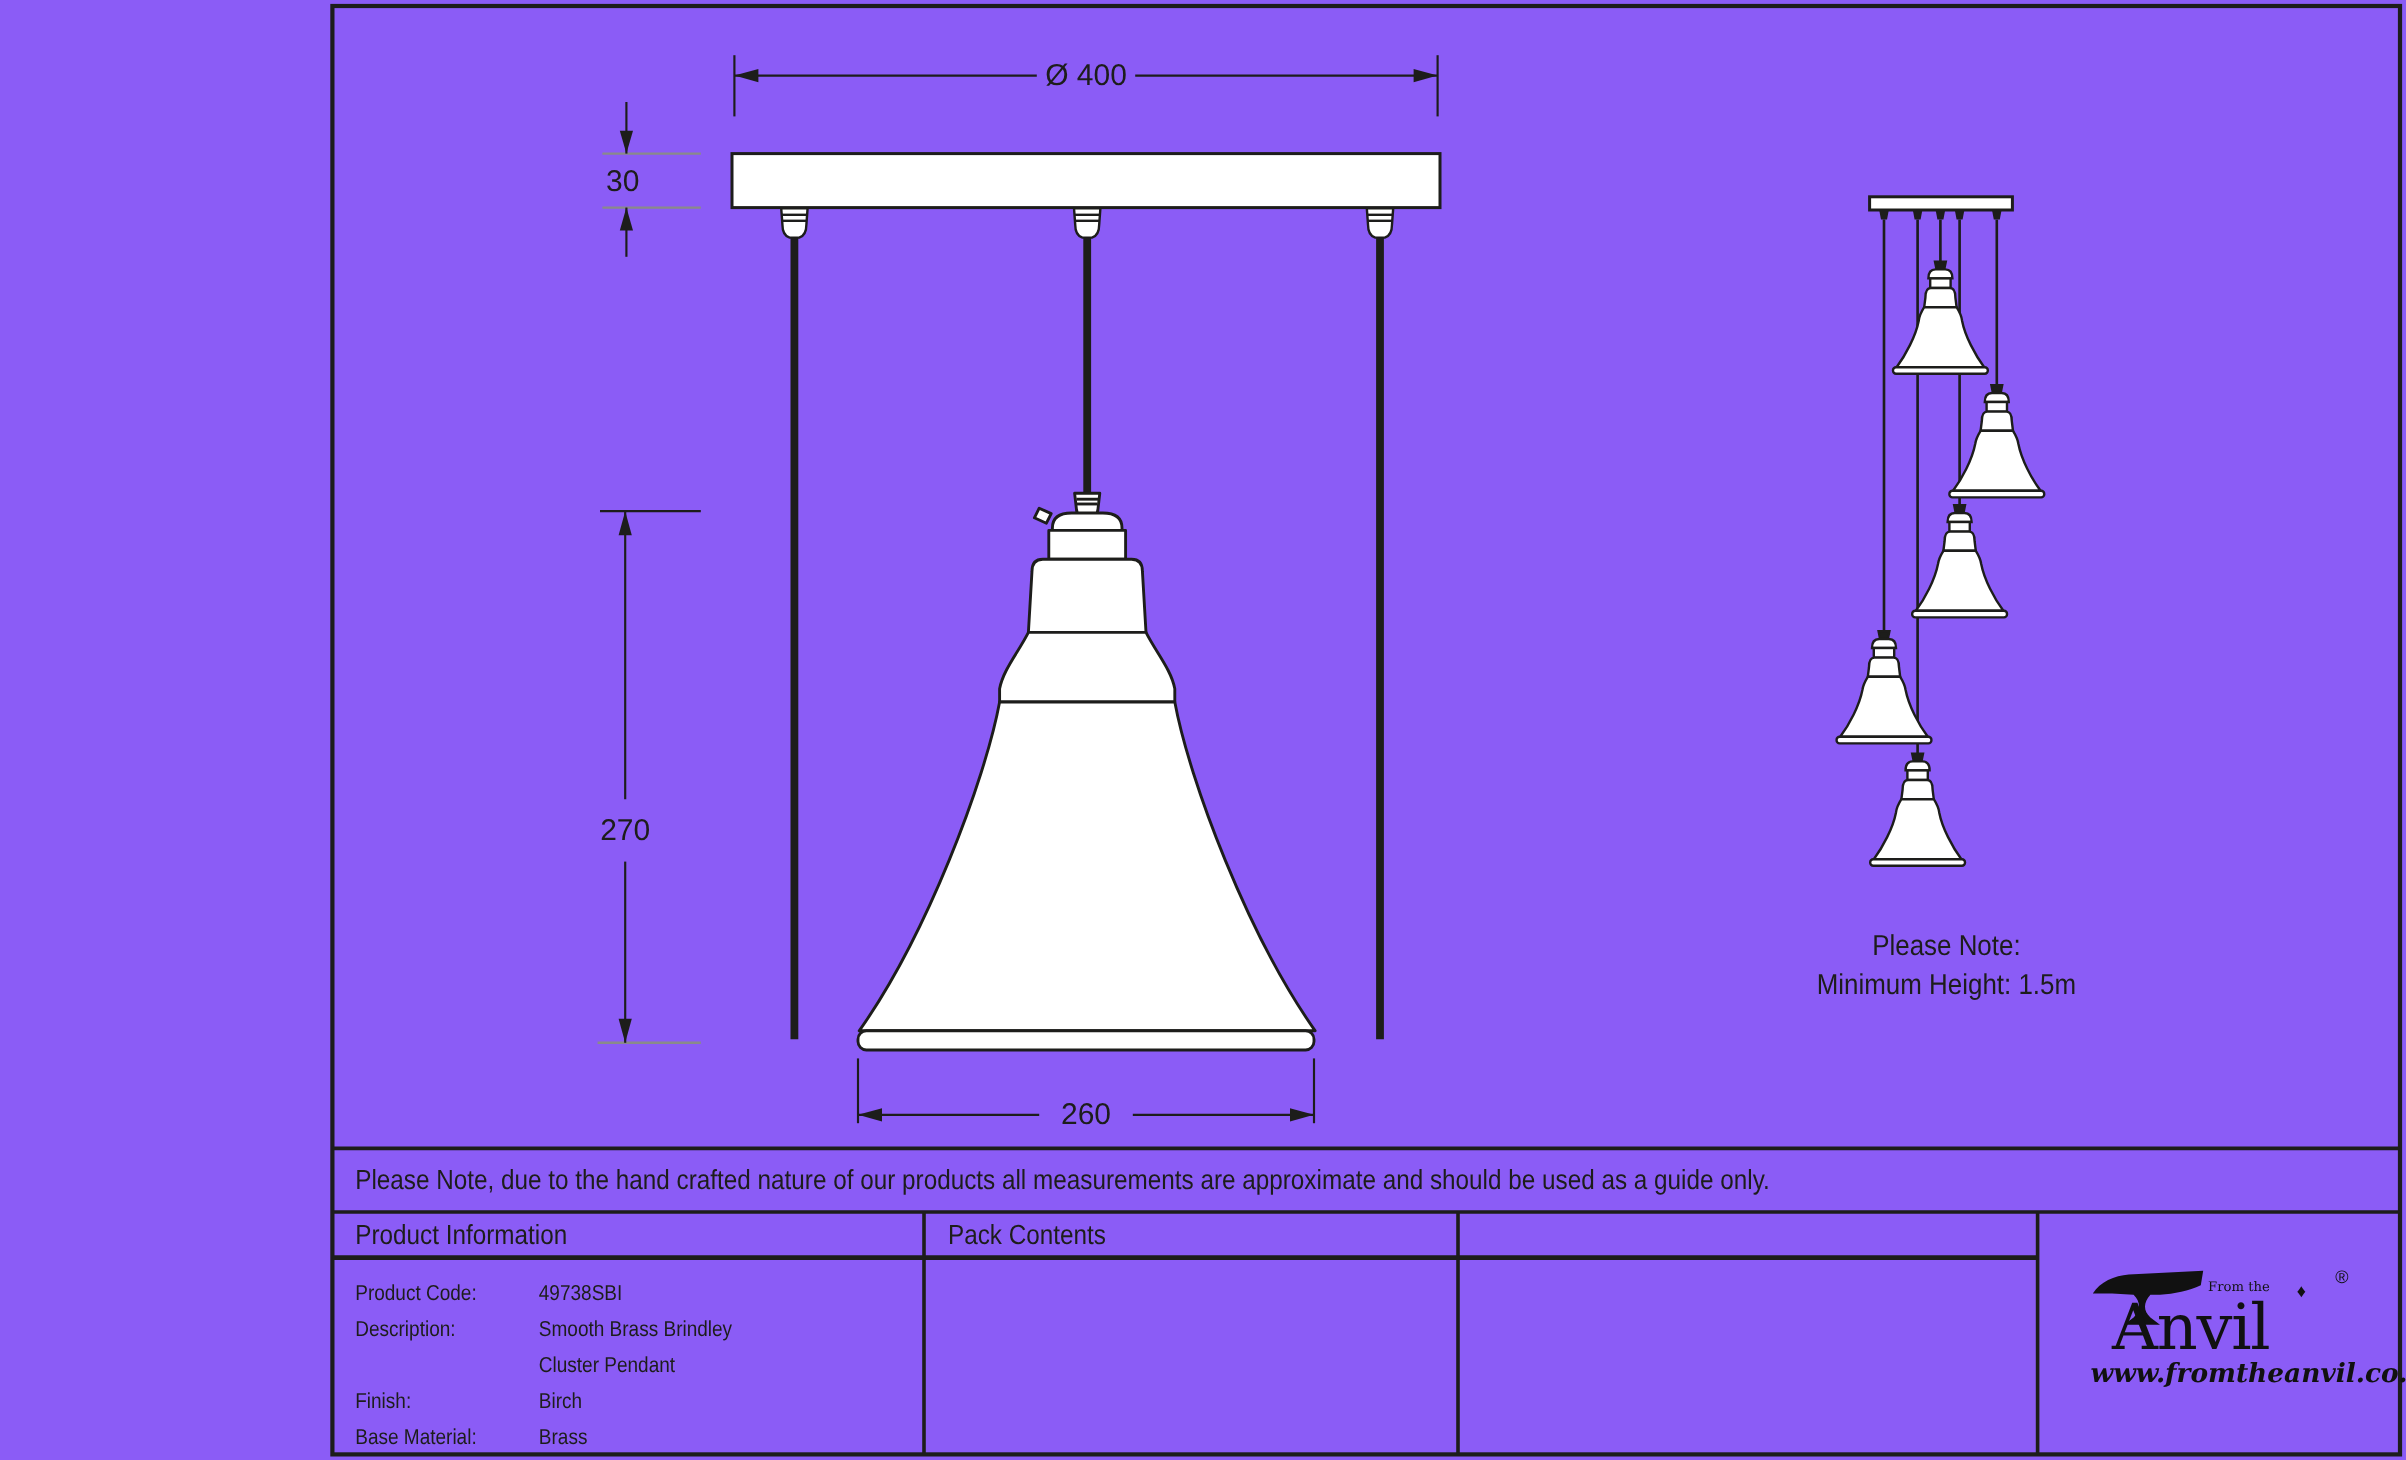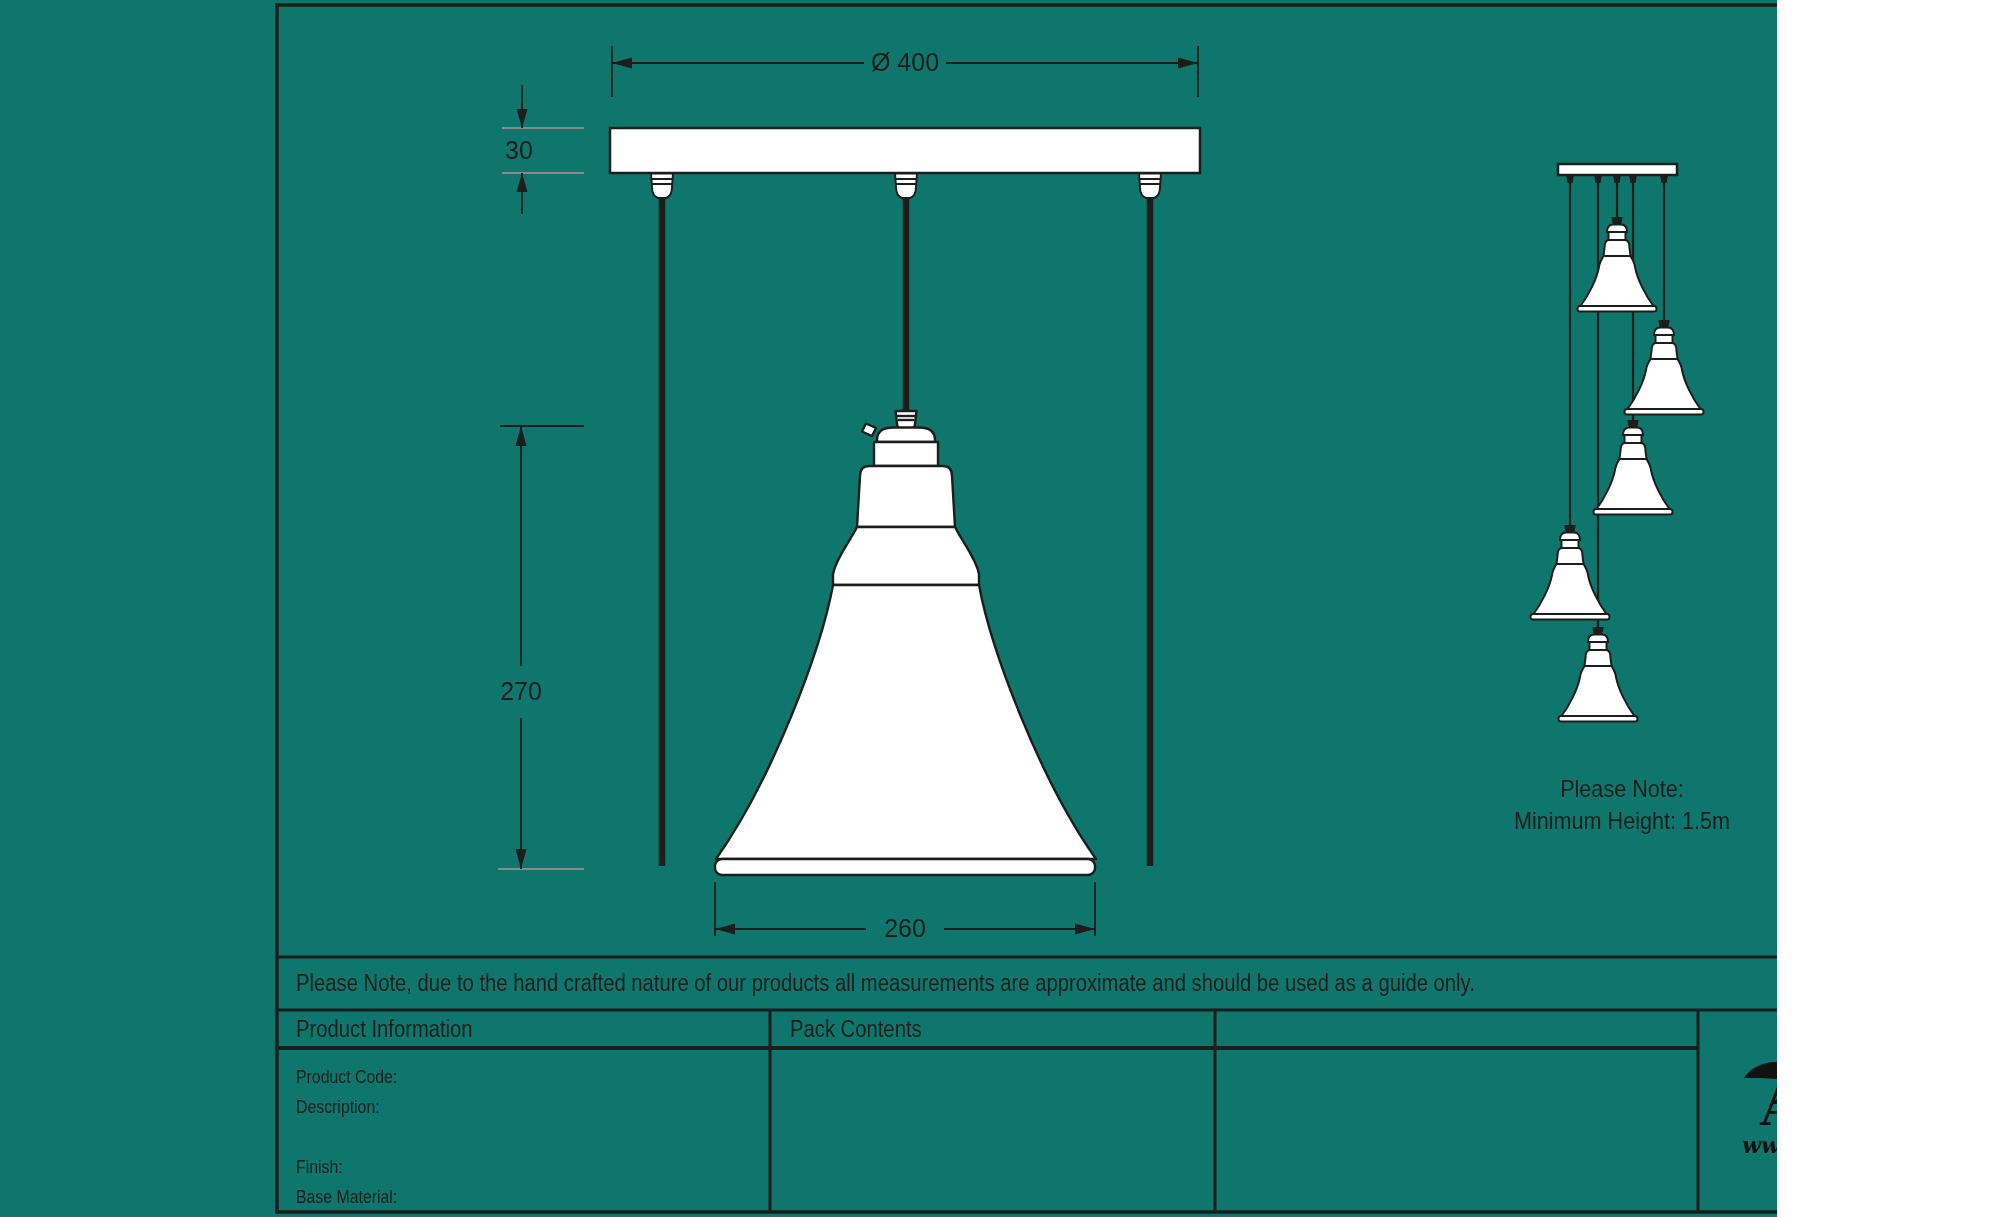--- a/index.html
+++ b/index.html
@@ -1,16 +1,16 @@
 <!DOCTYPE html>
 <html><head>
 <meta charset="utf-8">
 <style>
   html,body{margin:0;padding:0;background:#ffffff;}
-  #page{position:relative;width:1777px;height:1217px;background:#0f766e;
+  #page{position:relative;width:2005px;height:1217px;background:#8b5cf6;
         font-family:"Liberation Sans",sans-serif;color:#1d1d1b;overflow:hidden;}
   .abs{position:absolute;}
   svg{display:block;}
   svg text{font-family:"Liberation Sans",sans-serif;fill:#1d1d1b;}
   .dimtxt{font-size:25px;}
   .cond{transform:scaleX(0.88);transform-origin:0 50%;white-space:nowrap;}
   .condc{transform:scaleX(0.9);transform-origin:50% 50%;}
   .note-text{left:296px;top:957px;height:53px;line-height:53px;font-size:23px;}
   .tbl-header{top:1010px;height:38px;line-height:38px;font-size:23px;}
   .tbody{top:1062px;font-size:18px;}
@@ -176,20 +176,27 @@
   <div class="abs tbl-header cond" style="left:296px">Product Information</div>
   <div class="abs tbl-header cond" style="left:790px">Pack Contents</div>
 
   <div class="abs tbody" style="left:296px">
     <div class="tl cond">Product Code:</div>
     <div class="tl cond">Description:</div>
     <div class="tl cond"></div>
     <div class="tl cond">Finish:</div>
     <div class="tl cond">Base Material:</div>
   </div>
+  <div class="abs tbody" style="left:449px">
+    <div class="tl cond">49738SBI</div>
+    <div class="tl cond">Smooth Brass Brindley</div>
+    <div class="tl cond">Cluster Pendant</div>
+    <div class="tl cond">Birch</div>
+    <div class="tl cond">Brass</div>
+  </div>
 
 
   <div class="abs logo-fromthe">From the</div>
   <div class="abs logo-diamond">♦</div>
   <div class="abs logo-brand">Anvil</div>
   <div class="abs logo-reg">®</div>
   <div class="abs logo-url">www.fromtheanvil.co.uk</div>
 
 </div>
 

